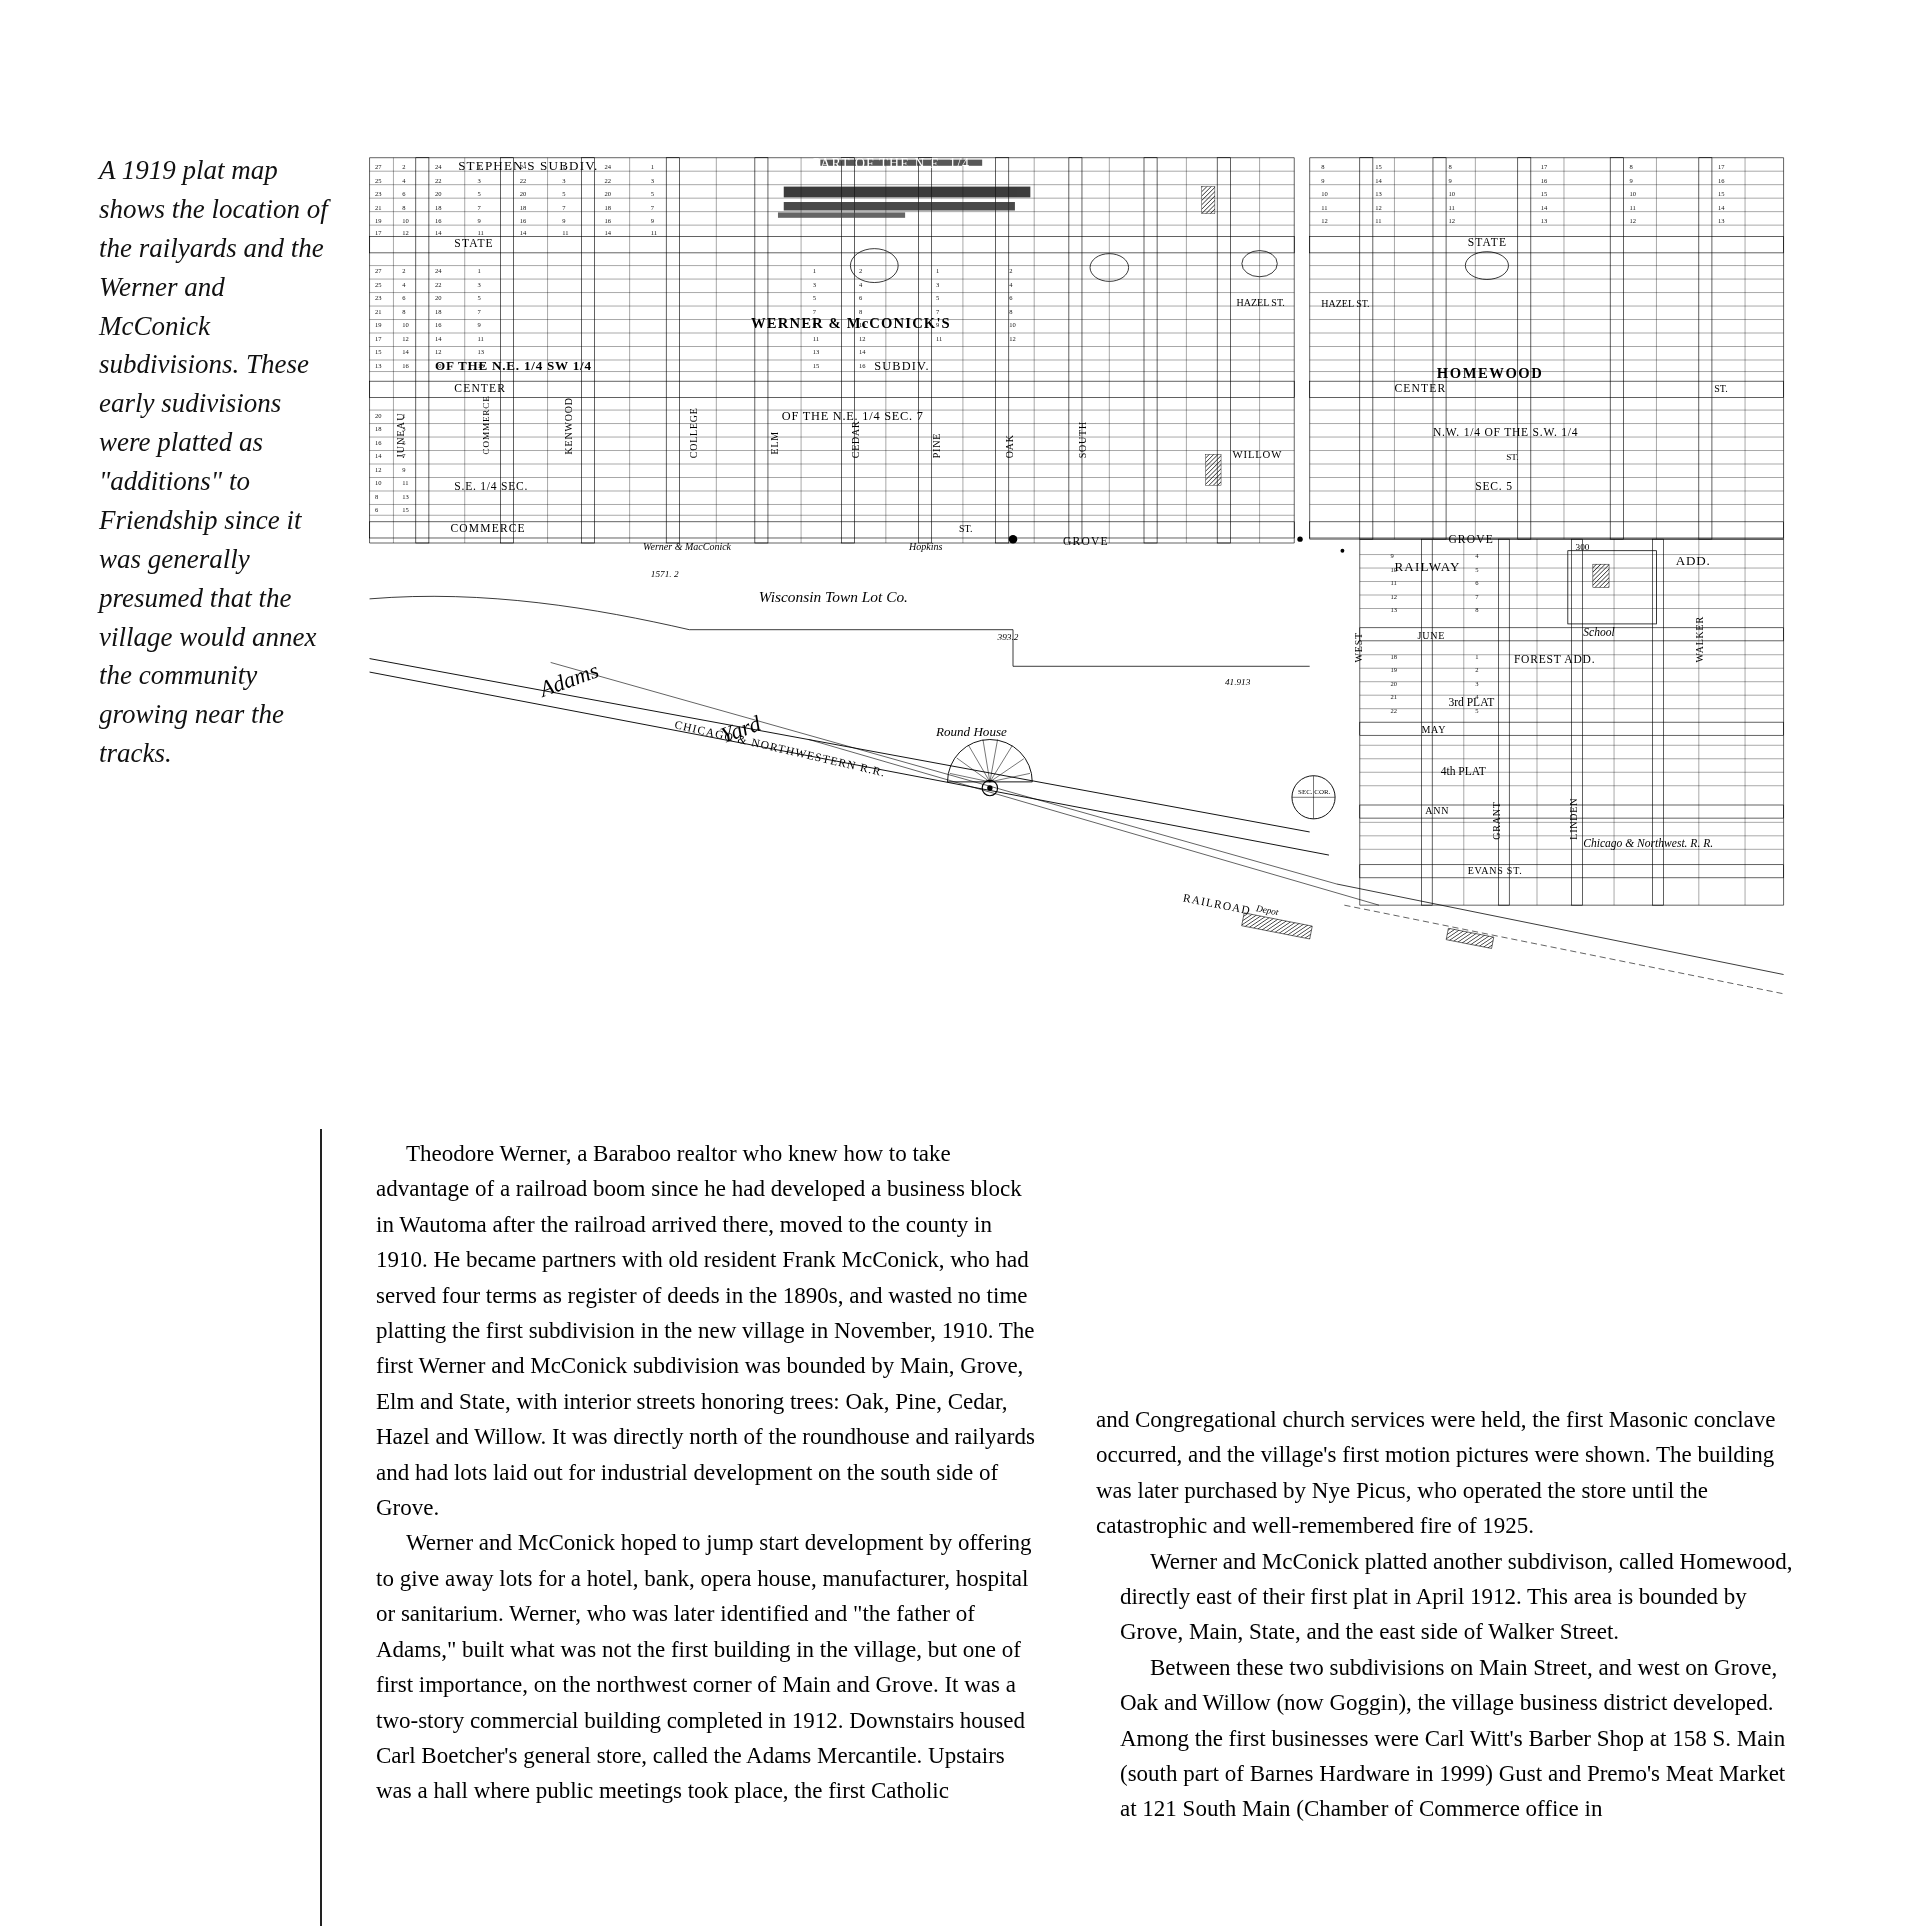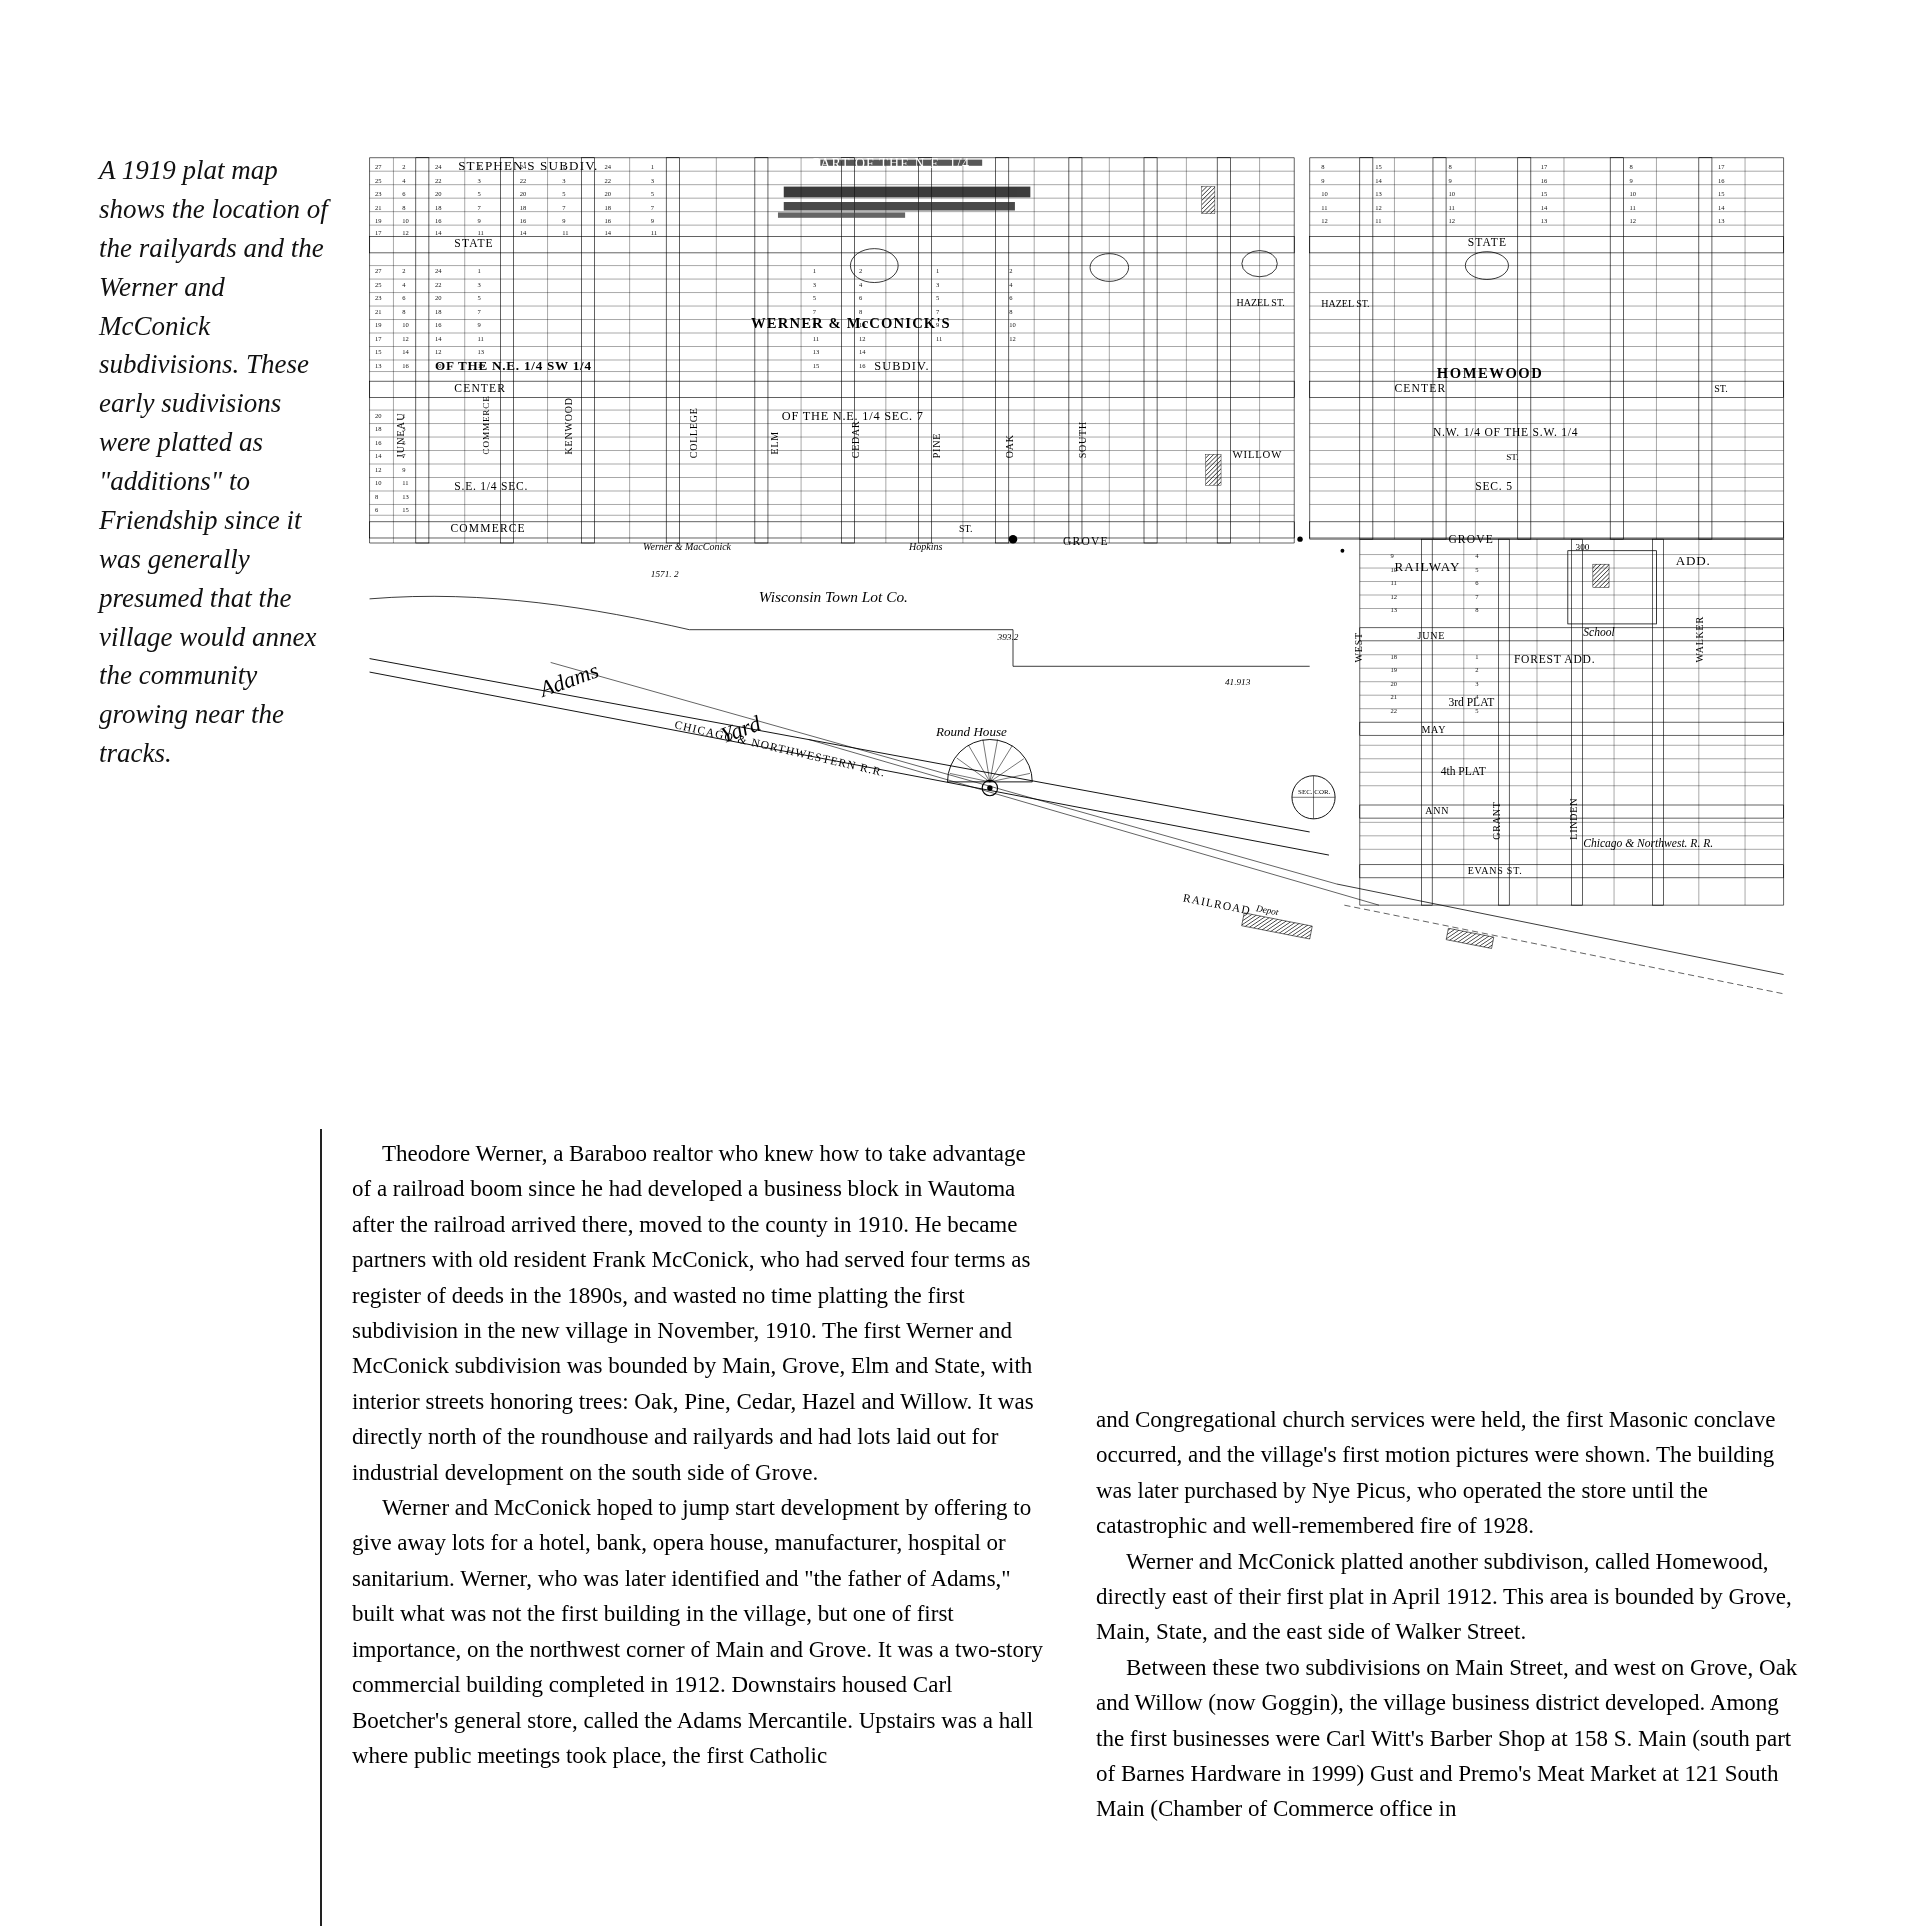--- a/index.html
+++ b/index.html
@@ -54,21 +54,21 @@
 
   
   .col {
     position: absolute;
     font-size: 23px;
     line-height: 1.54;
     text-align: left;
     color: #000;
   }
   .col p { margin: 0 0 0 0; }
-  .col p.indent { text-indent: 30px; }
+  .col p.indent { text-indent: 30px; margin-left: 24px; }
 
   .col-left {
     left: 352px;
     top: 1136px;
     width: 693px;
   }
   .col-right {
     left: 1096px;
     top: 1402px;
     width: 709px;
@@ -577,19 +577,19 @@
   </div>
 
   <div class="vrule"></div>
 
   <div class="col col-left">
     <p class="indent">Theodore Werner, a Baraboo realtor who knew how to take advantage of a railroad boom since he had developed a business block in Wautoma after the railroad arrived there, moved to the county in 1910. He became partners with old resident Frank McConick, who had served four terms as register of deeds in the 1890s, and wasted no time platting the first subdivision in the new village in November, 1910. The first Werner and McConick subdivision was bounded by Main, Grove, Elm and State, with interior streets honoring trees: Oak, Pine, Cedar, Hazel and Willow. It was directly north of the roundhouse and railyards and had lots laid out for industrial development on the south side of Grove.</p>
     <p class="indent">Werner and McConick hoped to jump start development by offering to give away lots for a hotel, bank, opera house, manufacturer, hospital or sanitarium. Werner, who was later identified and "the father of Adams," built what was not the first building in the village, but one of first importance, on the northwest corner of Main and Grove. It was a two-story commercial building completed in 1912. Downstairs housed Carl Boetcher's general store, called the Adams Mercantile. Upstairs was a hall where public meetings took place, the first Catholic</p>
   </div>
 
   <div class="col col-right">
-    <p>and Congregational church services were held, the first Masonic conclave occurred, and the village's first motion pictures were shown. The building was later purchased by Nye Picus, who operated the store until the catastrophic and well-remembered fire of 1928.</p>
+    <p>and Congregational church services were held, the first Masonic conclave occurred, and the village's first motion pictures were shown. The building was later purchased by Nye Picus, who operated the store until the catastrophic and well-remembered fire of 1925.</p>
     <p class="indent">Werner and McConick platted another subdivison, called Homewood, directly east of their first plat in April 1912. This area is bounded by Grove, Main, State, and the east side of Walker Street.</p>
     <p class="indent">Between these two subdivisions on Main Street, and west on Grove, Oak and Willow (now Goggin),  the village business district developed. Among the first businesses were Carl Witt's Barber Shop at 158 S. Main (south part of Barnes Hardware in 1999) Gust and Premo's Meat Market at 121 South Main (Chamber of Commerce office in</p>
   </div>
 
 </div>
 
 
 </body></html>

